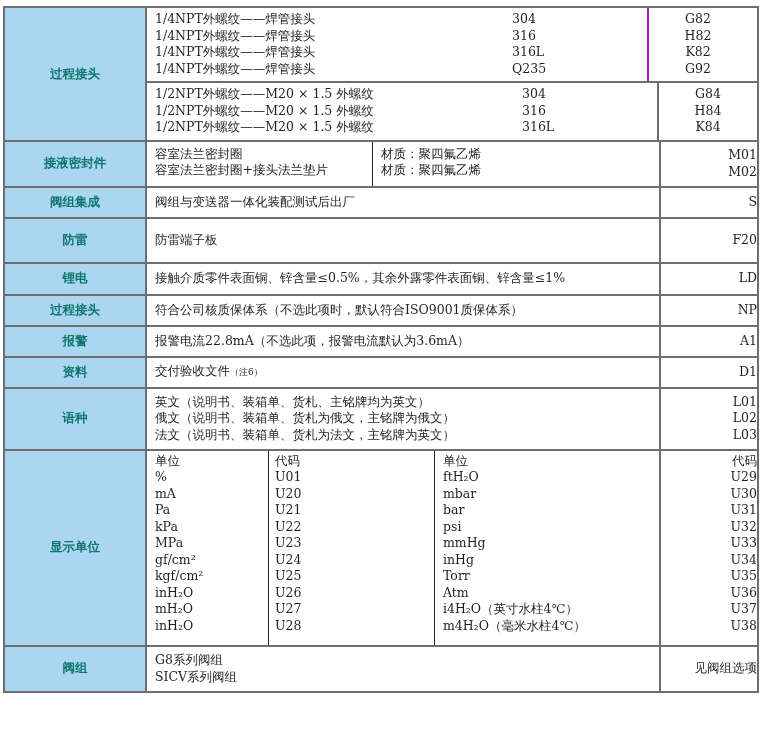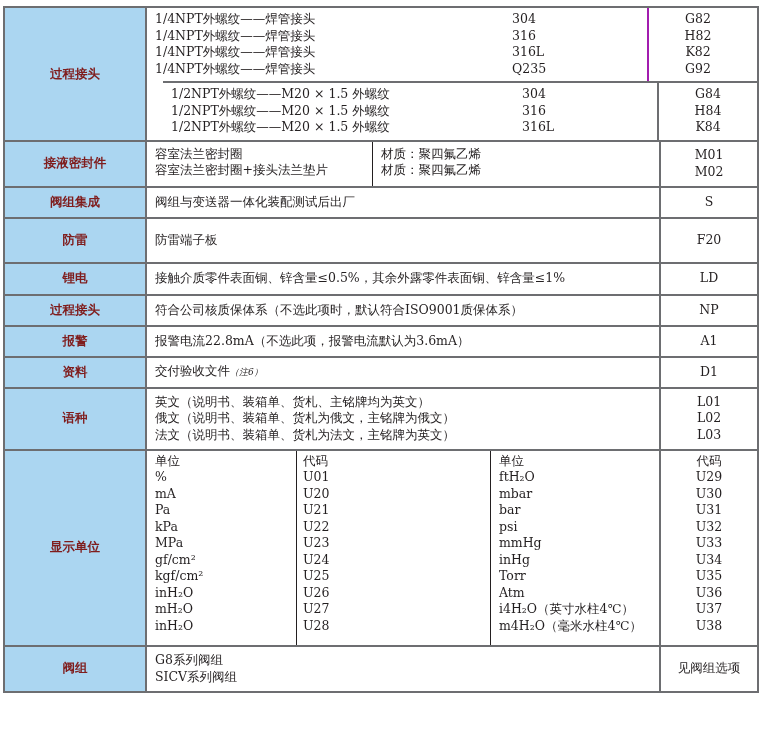--- a/index.html
+++ b/index.html
@@ -1,23 +1,23 @@
 <!DOCTYPE html>
 <html><head>
 <meta charset="utf-8">
 <style>
   html, body { margin:0; padding:0; background:#ffffff; }
   body { width:760px; height:734px; position:relative; overflow:hidden;
          font-family:"DejaVu Serif","Liberation Serif",serif; color:#231f20; }
   table.spec { position:absolute; left:3px; top:6px; width:756px; border-collapse:collapse; table-layout:fixed; }
   table.spec td { border:2px solid #6d6e71; padding:0; vertical-align:middle; font-size:12.5px; line-height:16.5px; }
   td.label { background:#abd6f1; width:140px; text-align:center; font-family:"DejaVu Sans","Liberation Sans",sans-serif;
-             font-weight:bold; font-size:13px; color:#7f1d1d; }
+             font-weight:bold; font-size:13px; color:#0f766e; }
   td.desc { padding:2px 8px !important; }
-  td.code { width:96px; text-align:center; }
+  td.code { width:96px; text-align:right; }
   .divrow { border-top:2px solid #6d6e71; }
 </style>
 </head>
 <body>
 
 <table class="spec">
   <colgroup>
       <col style="width:142px">
       <col>
       <col style="width:98px">
@@ -40,21 +40,21 @@
           <div>316L</div>
           <div>Q235</div>
         </div>
         <div style="width:98px; text-align:center; border-left:2px solid #a21caf; margin:-3px 10px -4px 0; padding:3px 0 4px 0;">
           <div>G82</div>
           <div>H82</div>
           <div>K82</div>
           <div>G92</div>
         </div>
       </div>
-      <div class="divrow" style="display:flex; padding:3px 0 4px 0;margin-left:16px;">
+      <div class="divrow" style="display:flex; padding:3px 0 4px 0;">
         <div style="flex:1; padding-left:8px;">
           <div>1/2NPT外螺纹——M20 × 1.5 外螺纹</div>
           <div>1/2NPT外螺纹——M20 × 1.5 外螺纹</div>
           <div>1/2NPT外螺纹——M20 × 1.5 外螺纹</div>
         </div>
         <div style="width:135px;">
           <div>304</div>
           <div>316</div>
           <div>316L</div>
         </div>
@@ -108,21 +108,21 @@
     <td class="code">NP</td>
   </tr>
   <tr style="height:31px;">
     <td class="label">报警</td>
     <td class="desc">报警电流22.8mA（不选此项，报警电流默认为3.6mA）</td>
     <td class="code">A1</td>
   </tr>
   <tr style="height:31px;">
     <td class="label">资料</td>
     <td class="desc">
-      <span>交付验收文件</span><span style="font-size:9px;font-style:italic;">（注6）</span>
+      <span>交付验收文件</span><span style="font-size:9px;">（注6）</span>
     </td>
     <td class="code">D1</td>
   </tr>
 
   <tr style="height:62px;">
     <td class="label">语种</td>
     <td class="desc">
       <div>英文（说明书、装箱单、货札、主铭牌均为英文）</div>
       <div>俄文（说明书、装箱单、货札为俄文，主铭牌为俄文）</div>
       <div>法文（说明书、装箱单、货札为法文，主铭牌为英文）</div>
@@ -130,21 +130,21 @@
     <td class="code">
       <div>L01</div>
       <div>L02</div>
       <div>L03</div>
     </td>
   </tr>
 
   <tr style="height:194px;">
     <td class="label">显示单位</td>
     <td style="padding:0;">
-      <div style="display:flex; height:194px;gap:28px;">
+      <div style="display:flex; height:194px;">
         <div style="width:121px; padding:2px 8px; box-sizing:border-box;">
           <div>单位</div>
           <div>%</div>
           <div>mA</div>
           <div>Pa</div>
           <div>kPa</div>
           <div>MPa</div>
           <div>gf/cm²</div>
           <div>kgf/cm²</div>
           <div>inH₂O</div>

